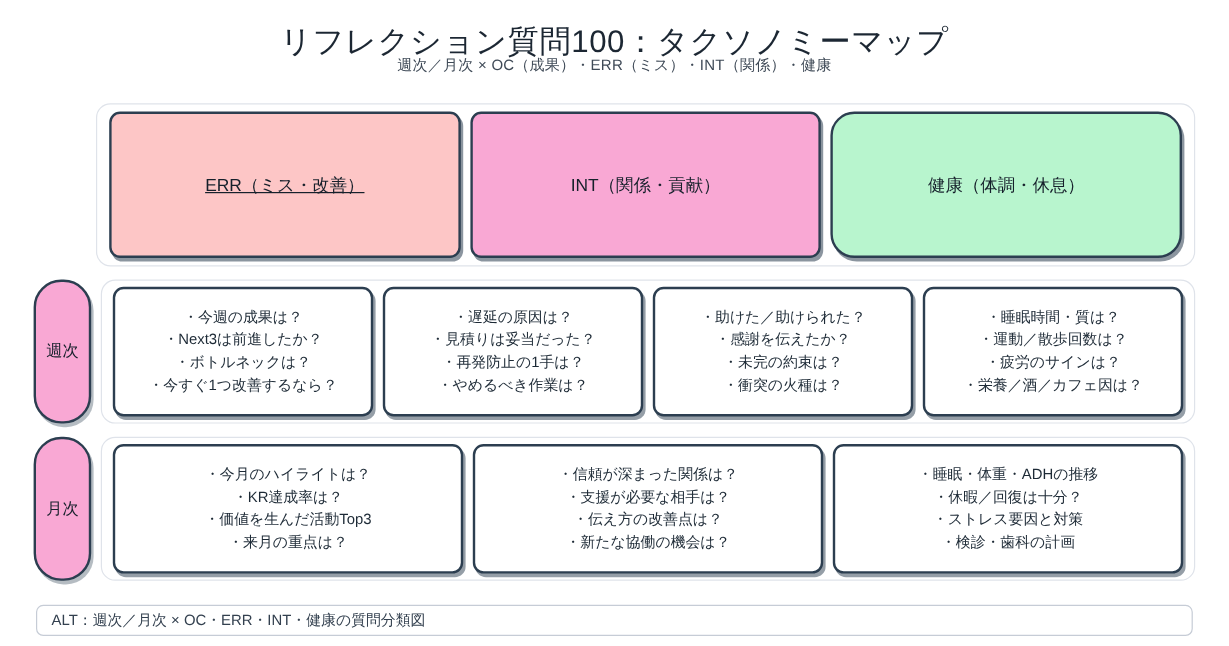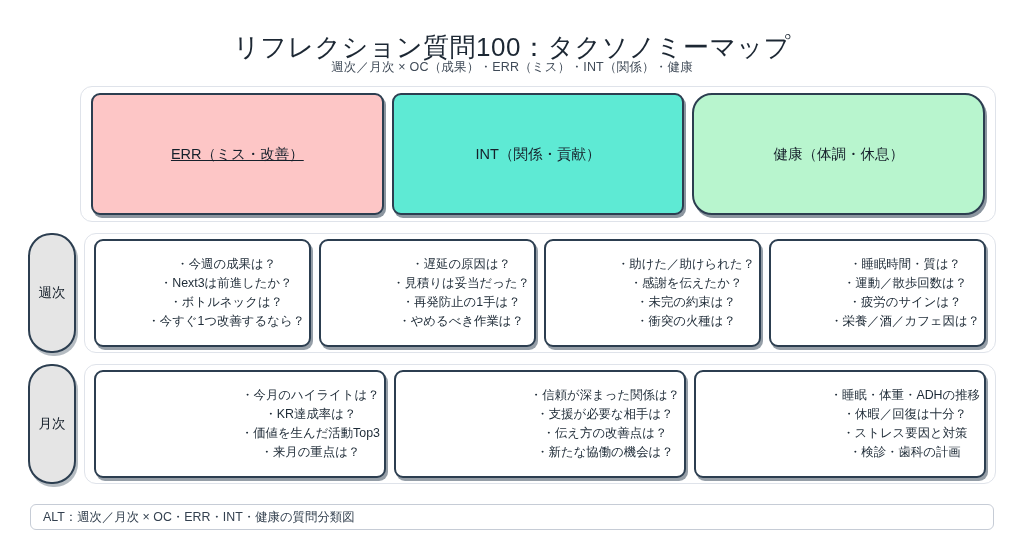--- a/index.html
+++ b/index.html
@@ -18,21 +18,21 @@
   .page {
     position: relative;
     width: 1024px;
     height: 538px;
     box-sizing: border-box;
   }
 
   
   .title-block {
     text-align: center;
-    padding-top: 33px;
+    padding-top: 20px;
   }
   .main-title {
     font-size: 26px;
     font-weight: 400;
     color: #1c2733;
     letter-spacing: 0.5px;
     line-height: 1.15;
   }
   .sub-title {
     font-size: 12.5px;
@@ -80,21 +80,21 @@
     margin-top: 11px;
     align-items: stretch;
   }
 
   .row-label {
     width: 48px;
     min-width: 48px;
     margin-right: 8px;
     border: 2px solid #2c3e50;
     border-radius: 23px;
-    background: #e5e5e5;
+    background: #f9a8d4;
     display: flex;
     align-items: center;
     justify-content: center;
     font-size: 13.5px;
     color: #16202b;
     box-shadow: 2px 3px 0 rgba(44,62,80,0.35);
     box-sizing: border-box;
   }
 
   .cells {
@@ -108,21 +108,21 @@
 
   .cell {
     flex: 1 1 0;
     margin: 0 4px;
     min-height: 108px;
     border: 2px solid #2c3e50;
     border-radius: 9px;
     background: #ffffff;
     display: flex;
     align-items: center;
-    justify-content: flex-end;
+    justify-content: center;
     box-shadow: 2px 3px 0 rgba(44,62,80,0.5);
     box-sizing: border-box;
     padding: 6px 4px;
   }
 
   .cell-lines {
     text-align: center;
     font-size: 12.4px;
     line-height: 1.55;
     color: #1d2a36;
@@ -156,21 +156,21 @@
     <div class="main-title">リフレクション質問100：タクソノミーマップ</div>
     <div class="sub-title">週次／月次 × OC（成果）・ERR（ミス）・INT（関係）・健康</div>
   </div>
 
   <div class="matrix">
 
     <div class="header-row">
       <div class="head-cell" style="background: rgb(253, 198, 198); text-decoration: underline;">
         <span>ERR（ミス・改善）</span>
       </div>
-      <div class="head-cell" style="background: #5eead4;">
+      <div class="head-cell" style="background: #f9a8d4;">
         <span>INT（関係・貢献）</span>
       </div>
       <div class="head-cell" style="background: rgb(184, 245, 206); border-radius: 20px;">
         <span>健康（体調・休息）</span>
       </div>
     </div>
 
     <div class="body-row">
       <div class="row-label">
         <span>週次</span>

